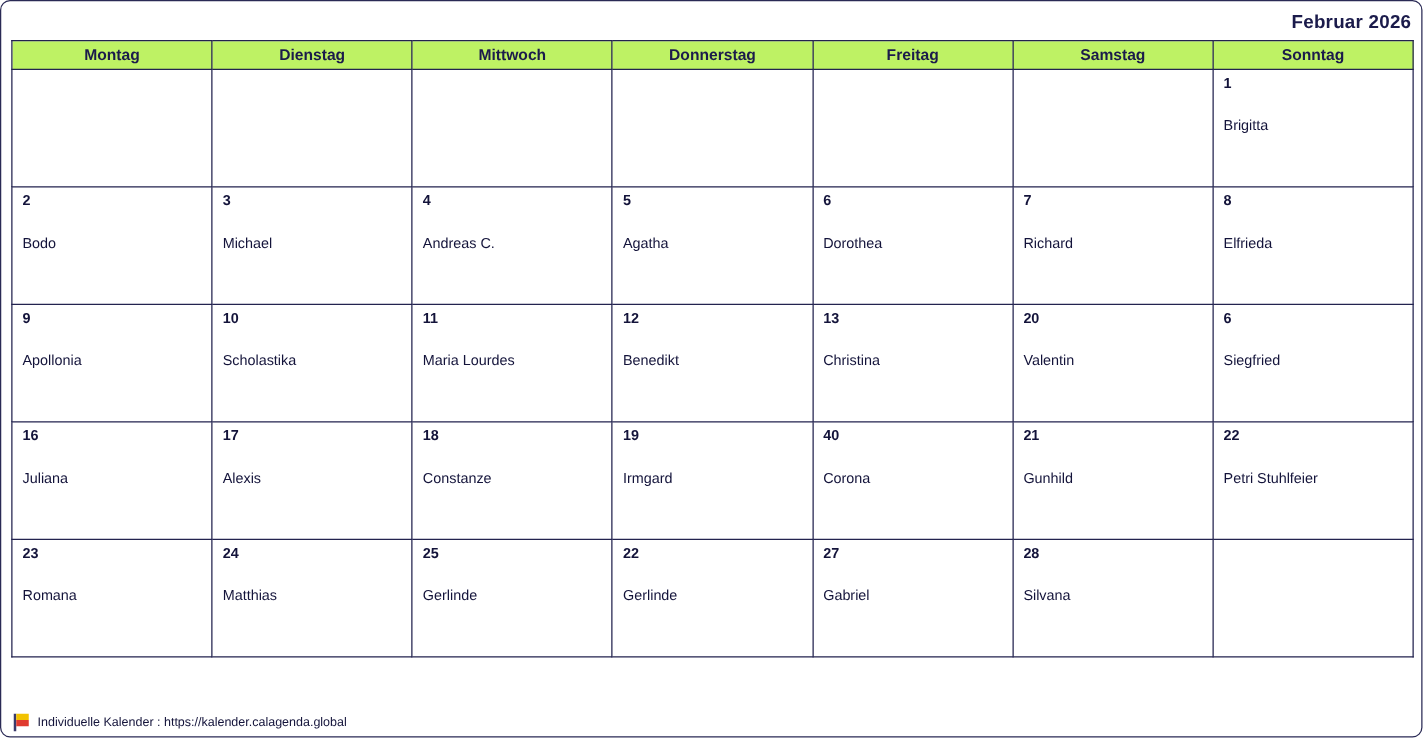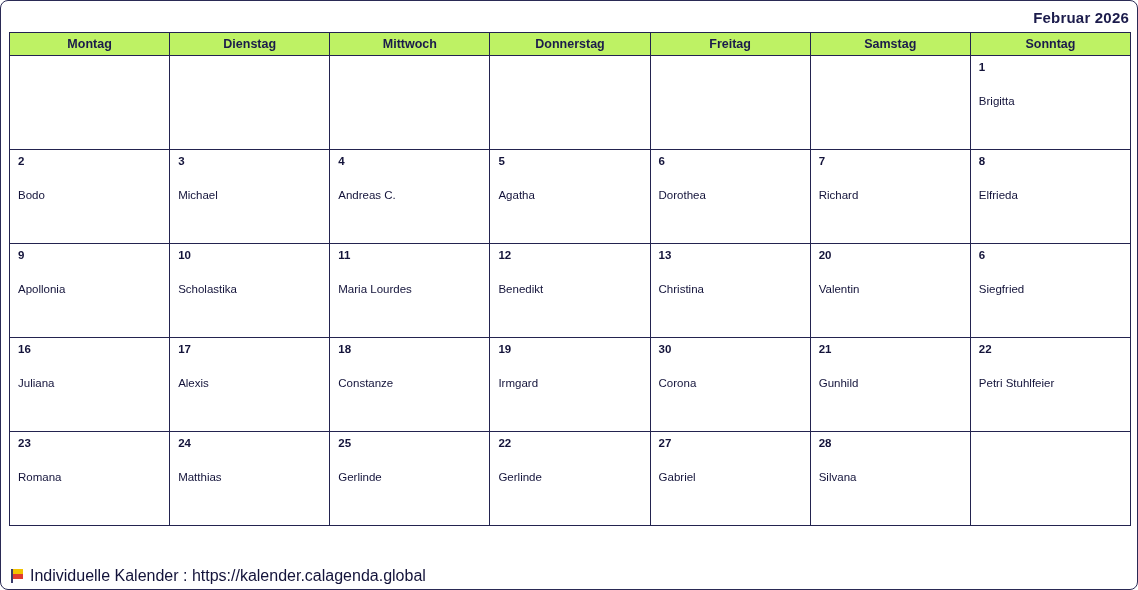--- a/index.html
+++ b/index.html
@@ -71,21 +71,21 @@
     line-height: 14px;
     margin-top: 20px;
   }
   .footer {
     position: absolute;
     left: 10px;
     bottom: 4px;
     display: flex;
     align-items: center;
     gap: 6px;
-    font-size: 16px;
+    font-size: 10px;
     color: #13133a;
   }
   .flag-icon {
     display: inline-block;
     width: 13px;
     height: 14px;
     position: relative;
     flex: none;
   }
   .flag-icon .pole {
@@ -228,21 +228,21 @@
         </td>
         <td>
           <div class="daynum">18</div>
           <div class="saint">Constanze</div>
         </td>
         <td>
           <div class="daynum">19</div>
           <div class="saint">Irmgard</div>
         </td>
         <td>
-          <div class="daynum">30</div>
+          <div class="daynum">40</div>
           <div class="saint">Corona</div>
         </td>
         <td>
           <div class="daynum">21</div>
           <div class="saint">Gunhild</div>
         </td>
         <td>
           <div class="daynum">22</div>
           <div class="saint">Petri Stuhlfeier</div>
         </td>

